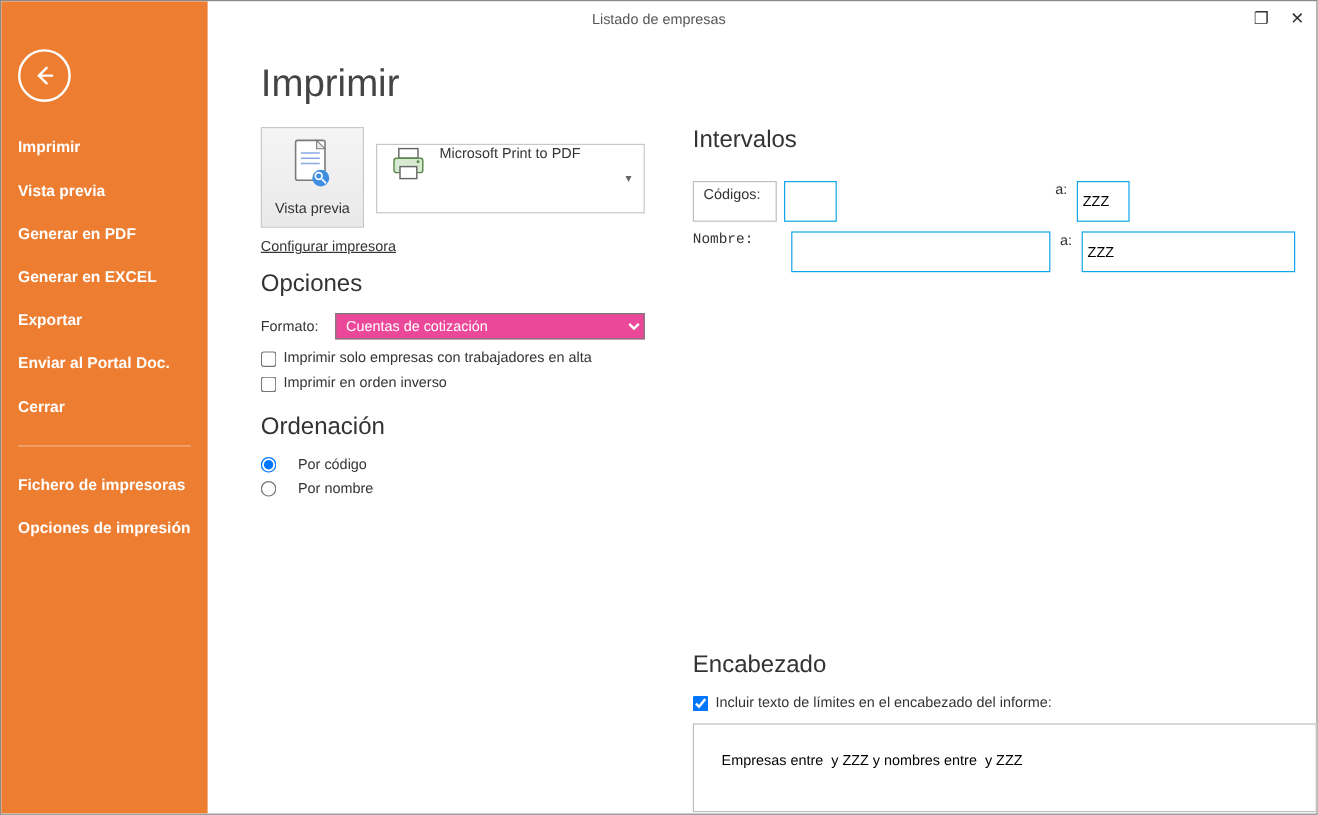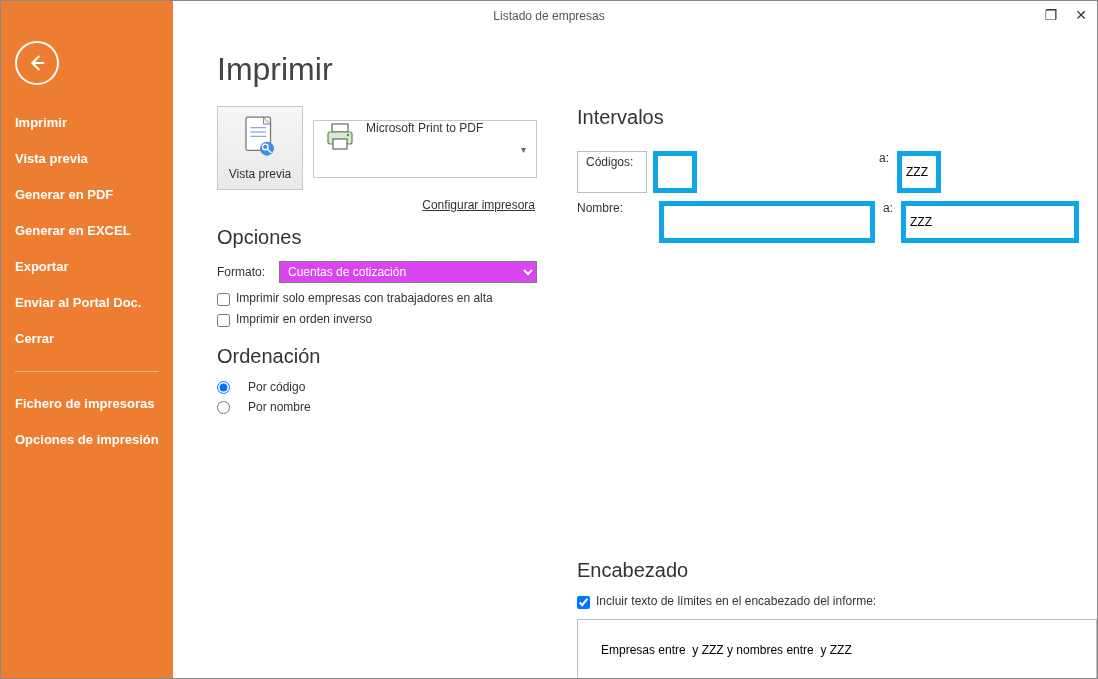--- a/index.html
+++ b/index.html
@@ -129,42 +129,42 @@
   .printer-select .chev {
     position: absolute;
     right: 10px;
     top: 50%;
     transform: translateY(-50%);
     font-size: 10px;
     color: #666;
   }
   .printer-select svg { width: 32px; height: 32px; }
   .config-link {
-    text-align: right;
+    text-align: left;
     width: 318px;
     font-size: 12px;
     margin: 6px 0 14px 0;
   }
   .config-link a { color: #333; text-decoration: underline; cursor: pointer; }
   .form-row {
     display: flex;
     align-items: center;
     gap: 12px;
     margin-bottom: 8px;
     font-size: 12px;
   }
   .form-row label.lead {
     width: 50px;
     color: #333;
   }
   select.formato {
     width: 258px;
     height: 22px;
     border: 1px solid #7a7a7a;
-    background: #d946ef;
+    background: #ec4899;
     color: #fff;
     font-size: 12px;
     padding-left: 4px;
   }
   .checkbox-row {
     display: flex;
     align-items: flex-start;
     gap: 6px;
     font-size: 12px;
     margin-bottom: 6px;
@@ -186,23 +186,24 @@
     margin-bottom: 8px;
   }
   .interval-row .lbl-box {
     border: 1px solid #bfbfbf;
     padding: 3px 8px;
     width: 70px;
     background: #fff;
   }
   .interval-row .lbl-plain {
     width: 76px;
+    font-family: Liberation Mono, monospace;
   }
   .interval-row input[type=text] {
-    border: 5px solid #0ea5e9;
+    border: 1px solid #0ea5e9;
     height: 22px;
     padding: 16px 4px;
     font-size: 12px;
   }
   .interval-row .a-label { width: 14px; text-align: center; }
   textarea.header-text {
     width: 520px;
     height: 74px;
     border: 1px solid #bfbfbf;
     padding: 23px;

